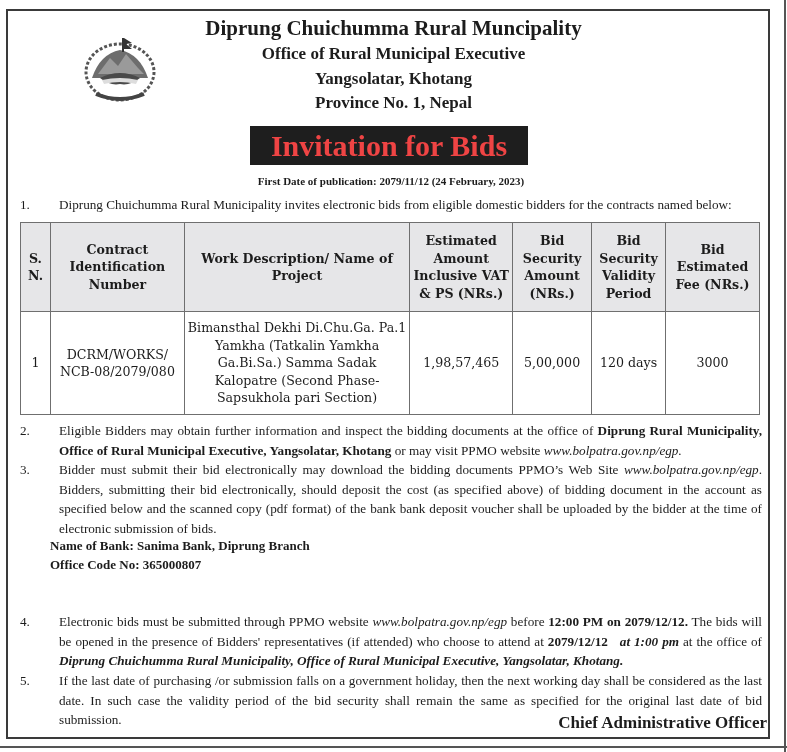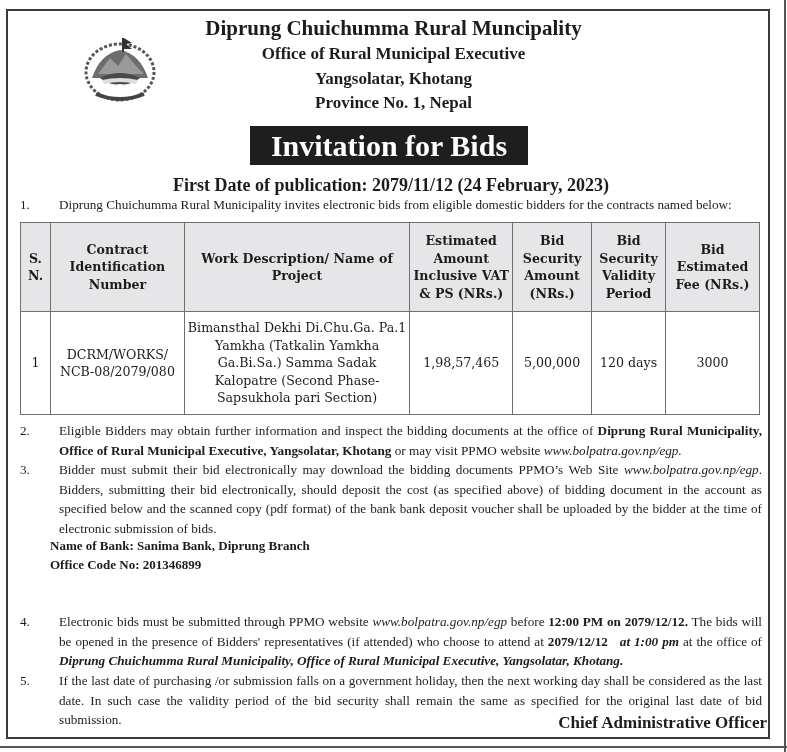--- a/index.html
+++ b/index.html
@@ -9,24 +9,24 @@
   .outer-bottom { position:absolute; left:0; top:746px; width:787px; height:2px; background:#555; }
   .frame { position:absolute; left:6px; top:9px; width:764px; height:730px;
            border:2px solid #3a3a3a; box-sizing:border-box; }
   .emblem { position:absolute; left:80px; top:34px; width:80px; height:70px; }
   .header-lines { position:absolute; left:0; width:787px; text-align:center; }
   .h-org { top:16px; font-size:21px; font-weight:bold; }
   .h-office { top:44px; font-size:17px; font-weight:bold; }
   .h-addr { top:69px; font-size:17px; font-weight:bold; }
   .h-prov { top:93px; font-size:17px; font-weight:bold; }
   .title-box { position:absolute; left:250px; top:126px; width:278px; height:39px;
-               background:#1e1e1e; color:#ffffff; font-size:30px; font-weight:bold;
+               background:#1e1e1e; color:#ef4444; font-size:30px; font-weight:bold;
                text-align:center; line-height:39px; }
   .pub-date { position:absolute; left:0; width:782px; top:175px; text-align:center;
-              font-size:18px; font-weight:bold; }
+              font-size:11px; font-weight:bold; }
   .para { position:absolute; left:20px; width:742px; font-size:13.2px; line-height:19.5px; }
   .para .num { position:absolute; left:0; top:0; }
   .para .txt { margin-left:39px; text-align:justify; }
   .p1 { top:195px; }
   .p2 { top:421px; }
   .p3 { top:460px; }
   .p4 { top:612px; }
   .p5 { top:671px; }
   .bank { position:absolute; left:50px; top:536px; font-size:13px; font-weight:bold; line-height:19.2px; }
   .signature { position:absolute; right:20px; top:713px; font-size:17px; font-weight:bold; }
@@ -110,21 +110,21 @@
   <div class="txt"><span>Eligible Bidders may obtain further information and inspect the bidding documents at the office of </span><b>Diprung Rural Municipality, Office of  Rural  Municipal  Executive, Yangsolatar, Khotang</b><span> or may visit PPMO website </span><i>www.bolpatra.gov.np/egp.</i></div>
 </div>
 
 <div class="para p3">
   <span class="num">3.</span>
   <div class="txt"><span>Bidder must submit their bid electronically may download the bidding documents PPMO’s Web Site </span><i>www.bolpatra.gov.np/egp</i><span>. Bidders, submitting their bid electronically, should deposit the cost (as specified above)  of  bidding  document in the account as specified below and the scanned copy (pdf format) of the bank bank deposit voucher shall be uploaded by the bidder at the time of electronic submission of bids.</span></div>
 </div>
 
 <div class="bank">
   <div>Name of Bank: Sanima Bank, Diprung Branch</div>
-  <div>Office Code No: 201346899</div>
+  <div>Office Code No: 365000807</div>
 </div>
 
 <div class="para p4">
   <span class="num">4.</span>
   <div class="txt"><span>Electronic bids must be submitted through PPMO website </span><i>www.bolpatra.gov.np/egp</i><span> before </span><b>12:00  PM  on 2079/12/12.</b><span> The bids will be opened in the presence of Bidders' representatives (if attended) who choose to attend at </span><b>2079/12/12</b><b class="i" style="white-space:pre">   at 1:00 pm</b><span> at the office of </span><b class="i">Diprung Chuichumma Rural Municipality, Office of Rural Municipal Executive, Yangsolatar, Khotang.</b></div>
 </div>
 
 <div class="para p5">
   <span class="num">5.</span>
   <div class="txt">If the last date of purchasing /or submission falls on a government holiday, then the next working day shall be considered as the last date. In such case the validity period of the bid security shall remain the same as specified for the original last date of bid submission.</div>

